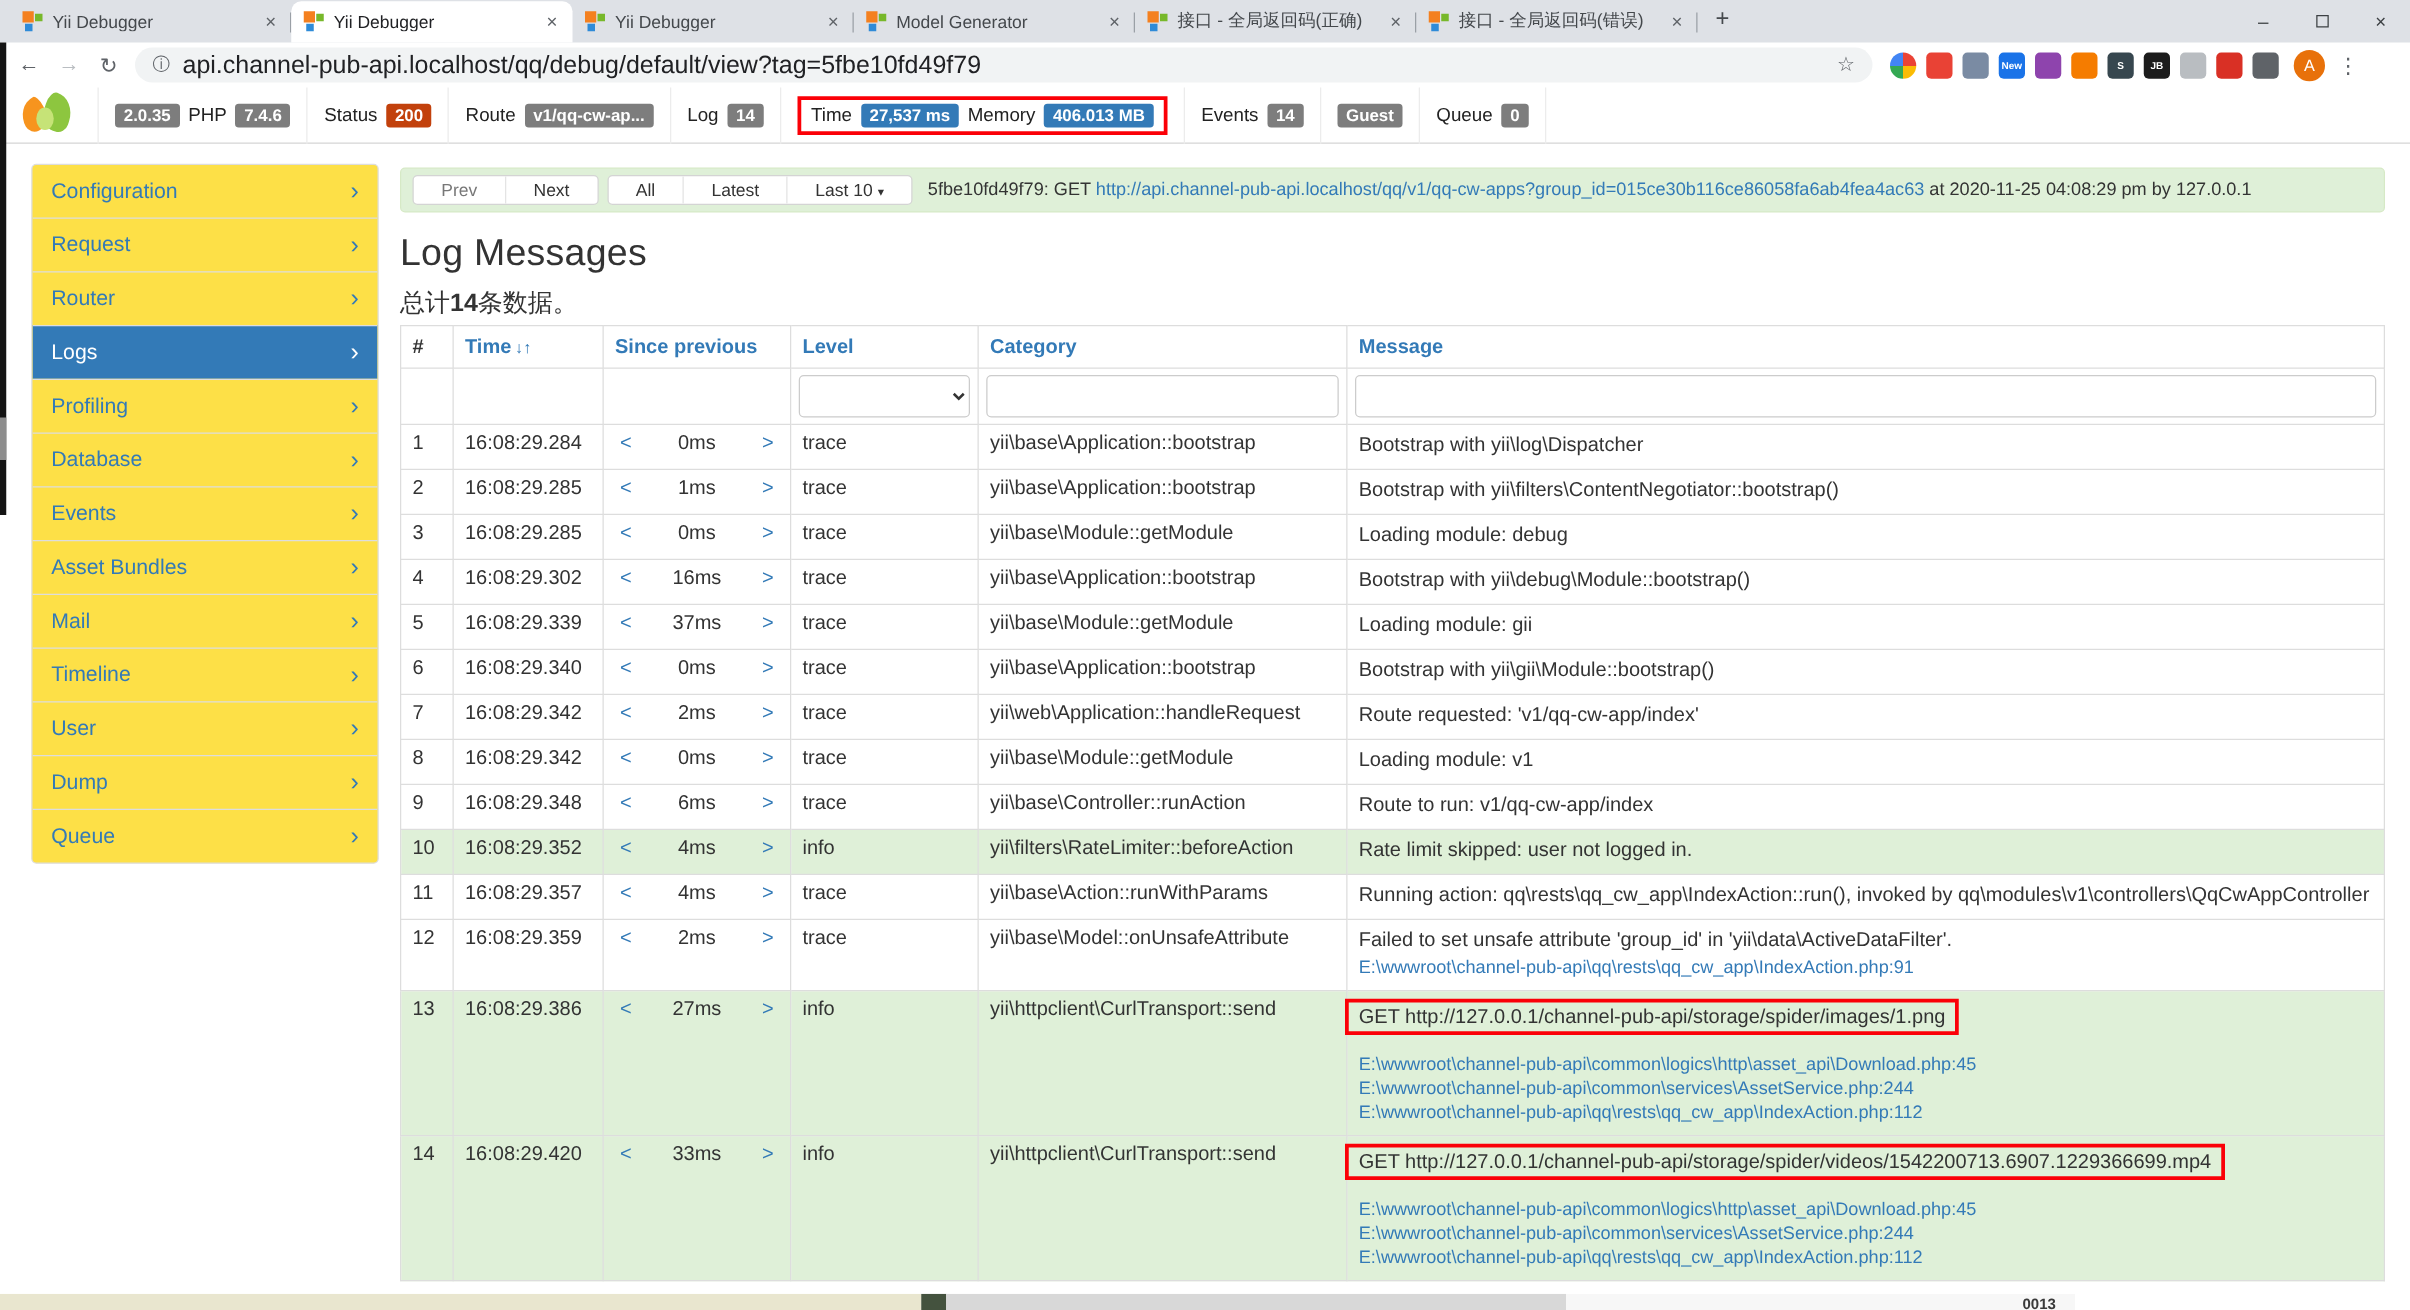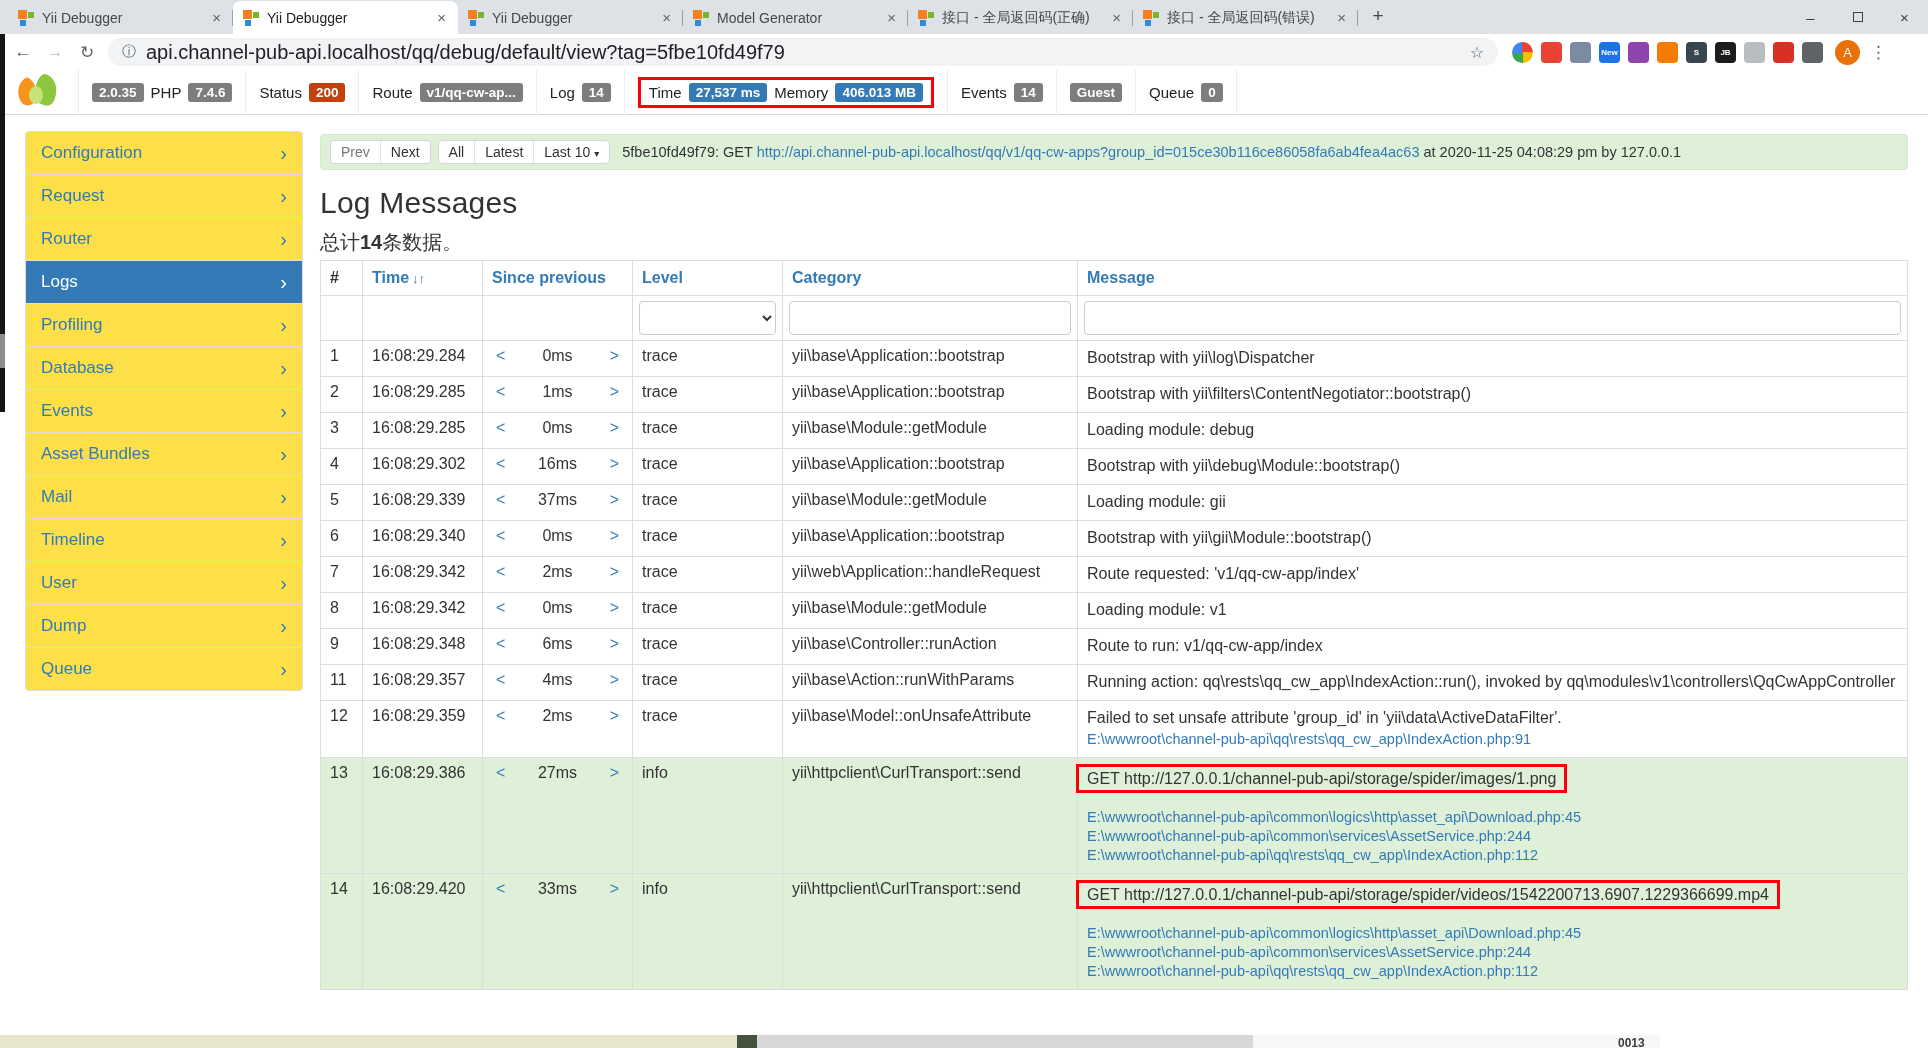--- a/index.html
+++ b/index.html
@@ -1,21 +1,21 @@
 <!DOCTYPE html>
 <html><head>
 <meta charset="utf-8">
 <style>
   *{margin:0;padding:0;box-sizing:border-box}
   html,body{width:1928px;height:1048px;overflow:hidden}
   body{font-family:"Liberation Sans",sans-serif;background:#fff;position:relative;color:#333}
 
   
   .tabbar{height:34px;background:#dee1e6;display:flex;align-items:flex-end;padding-left:8px;position:relative}
-  .tab-strip{display:flex;align-items:flex-end;height:34px}
+  .tab-strip{display:flex;align-items:center;height:34px}
   .tab{width:225px;height:33px;display:flex;align-items:center;gap:8px;padding:0 10px;
        border-top-left-radius:8px;border-top-right-radius:8px;font-size:14px;color:#44484c;position:relative;cursor:default}
   .tab:not(.active)::after{content:"";position:absolute;right:0;top:9px;height:16px;width:1px;background:#9aa0a6}
   .tab.active{background:#fff;color:#202124}
   .tab .title{flex:1;white-space:nowrap;overflow:hidden}
   .tab .close{font-size:15px;color:#5f6368;padding:0 2px}
   .fav{width:16px;height:16px;position:relative;flex:0 0 16px}
   .fav i{position:absolute;display:block}
   .fav .f1{width:9px;height:9px;background:#f4801f;left:0;top:0}
   .fav .f2{width:6px;height:6px;background:#77b82a;right:0;top:2px}
@@ -60,21 +60,21 @@
   .sidebar{position:absolute;left:25px;top:131px;width:278px;background:#fde047;border:1px solid #ddd;border-radius:4px;overflow:hidden}
   .side-item{display:flex;justify-content:space-between;align-items:center;padding:11px 15px;border-top:1px solid #ddd;color:#337ab7;font-size:17px;cursor:pointer}
   .side-item:first-child{border-top:none}
   .side-item .chev{font-size:20px;line-height:17px}
   .side-item.active{background:#337ab7;color:#fff}
 
   
   .main{position:absolute;left:320px;top:134px;right:20px}
   .flash{background:#dff0d8;border:1px solid #d6e9c6;border-radius:4px;height:36px;display:flex;align-items:center;padding:0 9px;gap:7px;font-size:14.5px;color:#333;white-space:nowrap;overflow:hidden}
   .btn-group{display:flex;background:#fff;border:1px solid #d4d4d4;border-radius:4px;overflow:hidden;flex:0 0 auto}
-  .fbtn{padding:3px 10px;font-size:14px;color:#333;border-left:1px solid #e4e4e4;cursor:pointer}
+  .fbtn{padding:3px 22px;font-size:14px;color:#333;border-left:1px solid #e4e4e4;cursor:pointer}
   .fbtn:first-child{border-left:none}
   .fbtn.muted{color:#777}
   .caret{font-size:10px;margin-left:4px}
   .summary{margin-left:5px}
   .summary a{color:#337ab7;text-decoration:none}
 
   h1{font-size:30px;font-weight:500;color:#333;margin:16px 0 9px;letter-spacing:.2px}
   .meta{font-size:20px;margin:0 0 4px}
   .meta b{font-weight:bold}
 
@@ -516,20 +516,37 @@
       </span>
     </td>
     <td>trace</td>
     <td>yii\base\Controller::runAction</td>
     <td class="msg-cell">
       <div class="msg">Route to run: v1/qq-cw-app/index</div>
 
     </td>
   </tr>
 
+  <tr class="hl">
+    <td>10</td>
+    <td>16:08:29.352</td>
+    <td class="since-cell">
+      <span class="since-wrap">
+        <a href="#" class="nav-arrow prev">&lt;</a>
+        <span class="sv">4ms</span>
+        <a href="#" class="nav-arrow next">&gt;</a>
+      </span>
+    </td>
+    <td>info</td>
+    <td>yii\filters\RateLimiter::beforeAction</td>
+    <td class="msg-cell">
+      <div class="msg">Rate limit skipped: user not logged in.</div>
+
+    </td>
+  </tr>
 
   <tr>
     <td>11</td>
     <td>16:08:29.357</td>
     <td class="since-cell">
       <span class="since-wrap">
         <a href="#" class="nav-arrow prev">&lt;</a>
         <span class="sv">4ms</span>
         <a href="#" class="nav-arrow next">&gt;</a>
       </span>

